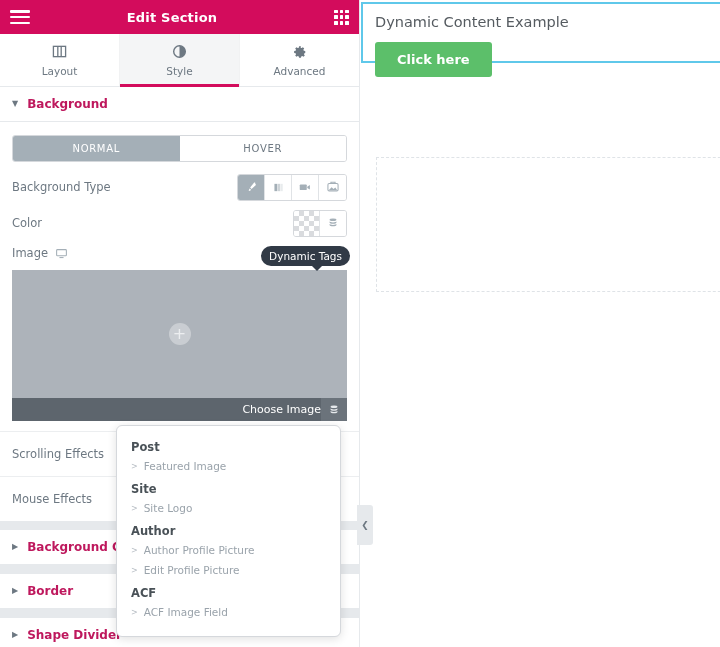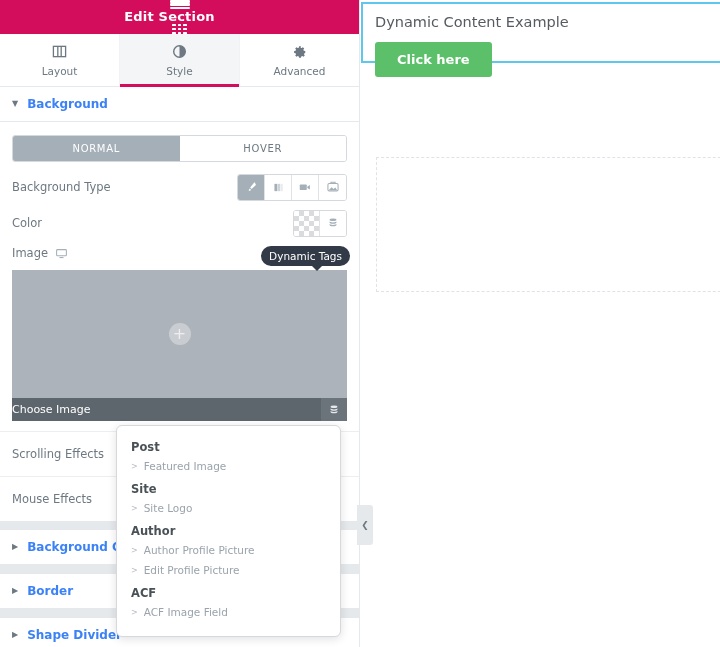--- a/index.html
+++ b/index.html
@@ -20,21 +20,20 @@
     overflow: hidden;
   }
 
   
   .panel-header {
     position: relative;
     height: 34px;
     background: #d30c5c;
     display: flex; align-items: center;
     padding: 0 10px;
-    flex-direction: column;
   }
   .hamburger { width: 20px; height: 14px; display: flex; flex-direction: column; justify-content: space-between; cursor: pointer; }
   .hamburger i { display: block; height: 2.5px; background: #fff; border-radius: 1px; }
   .panel-title {
     flex: 1; text-align: center;
     color: #ffffff; font-size: 13px; font-weight: bold;
     letter-spacing: .2px;
     margin-left: -20px;
   }
   .grid-icon { width: 15px; height: 15px; display: grid; grid-template-columns: repeat(3,1fr); grid-template-rows: repeat(3,1fr); gap: 2px; cursor: pointer; }
@@ -63,21 +62,21 @@
   .tab-ico { color: #6d7882; display: flex; align-items: center; justify-content: center; height: 16px; }
 
   
   .section-head {
     height: 35px; display: flex; align-items: center; gap: 9px;
     padding: 0 12px; background: #fff;
     border-bottom: 1px solid #e6e9ec;
     cursor: pointer;
   }
   .section-head .caret { color: #6d7882; font-size: 8px; line-height: 1; }
-  .section-head .stitle { font-size: 12px; font-weight: bold; color: #3b82f6; }
+  .section-head .stitle { font-size: 12px; font-weight: bold; color: #be185d; }
 
   .section-gap { height: 9px; background: #e6e9ec; }
 
   
   .nh-row { padding: 13px 12px 0 12px; }
   .nh {
     display: flex; height: 27px;
     border: 1px solid #d5d8dc; border-radius: 3px; overflow: hidden;
     background: #fff;
   }
@@ -132,21 +131,21 @@
     width: 22px; height: 22px; border-radius: 50%;
     background: rgba(255,255,255,.35);
     display: flex; align-items: center; justify-content: center;
     color: #eceef0; font-size: 16px; line-height: 1;
   }
   .media-bar {
     height: 23px; background: #5d656d; color: #fff;
     display: flex; align-items: center; position: relative;
     font-size: 11px;
   }
-  .media-bar .choose { flex: 1; text-align: left; cursor: pointer; }
+  .media-bar .choose { flex: 1; text-align: right; cursor: pointer; }
   .media-bar .tagbtn {
     width: 26px; height: 23px; display: flex; align-items: center; justify-content: center;
     background: #6b737b; cursor: pointer; color: #e6e9ec;
   }
 
   .tooltip {
     position: absolute; right: -3px; top: -24px;
     background: #313a46; color: #fff;
     font-size: 10.5px; padding: 4px 8px; border-radius: 10px;
     white-space: nowrap;

